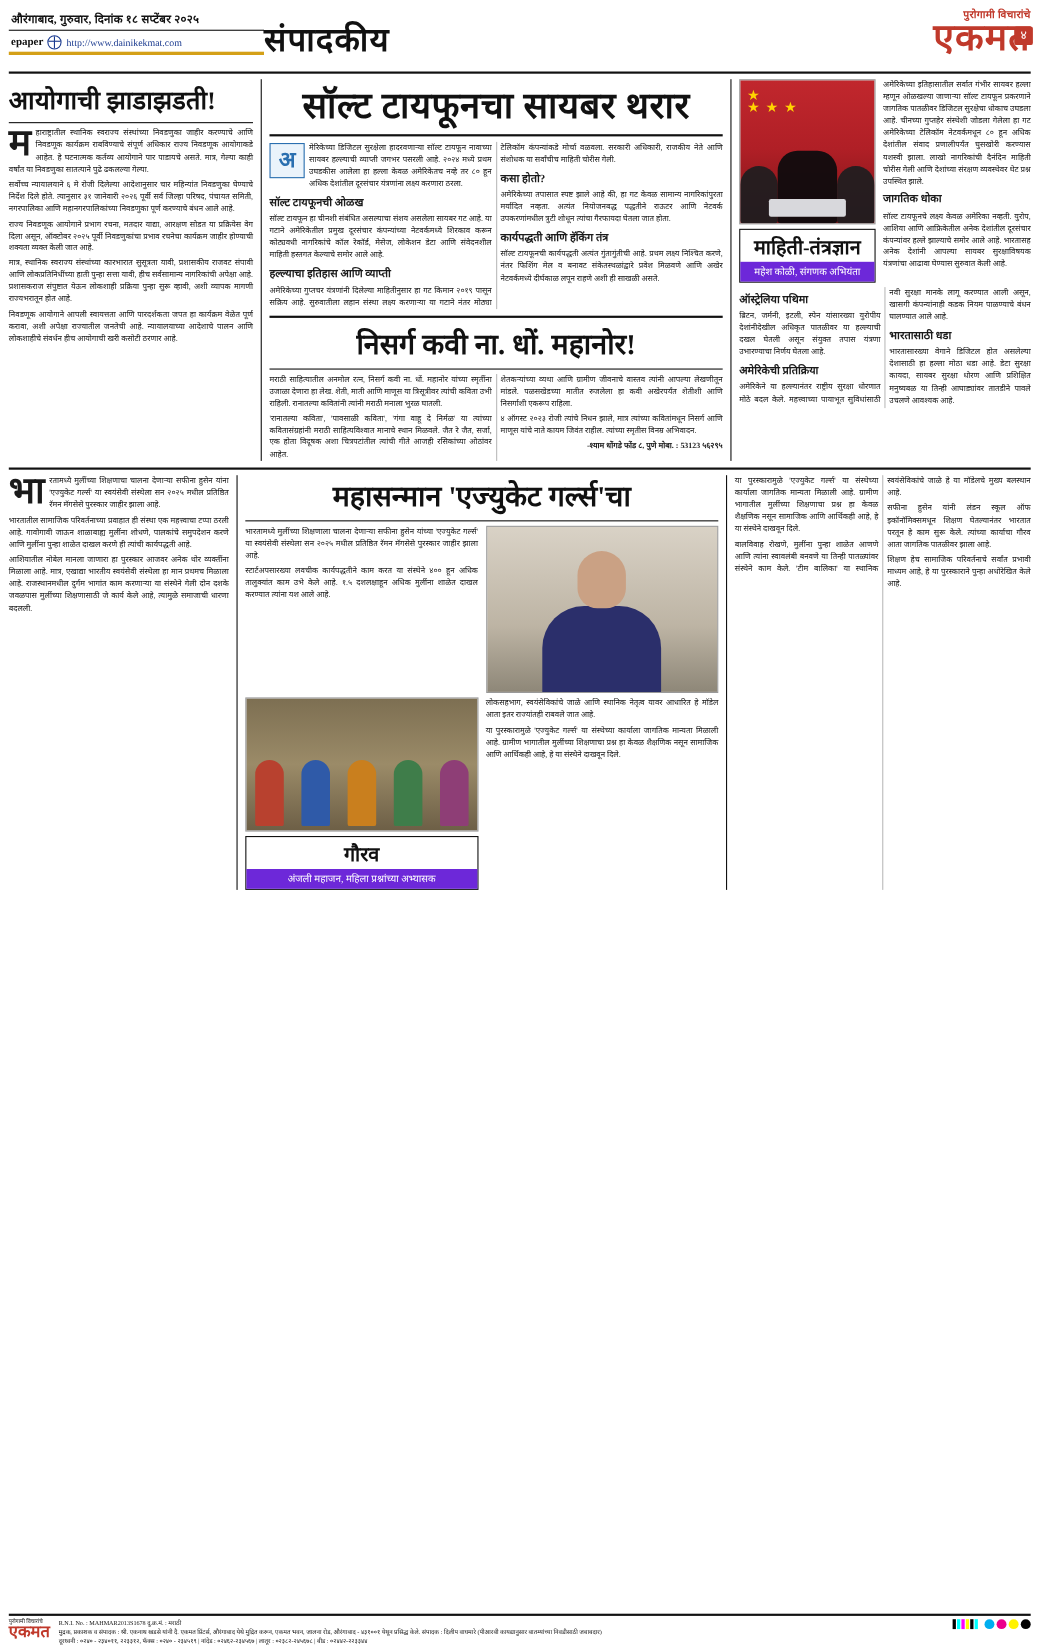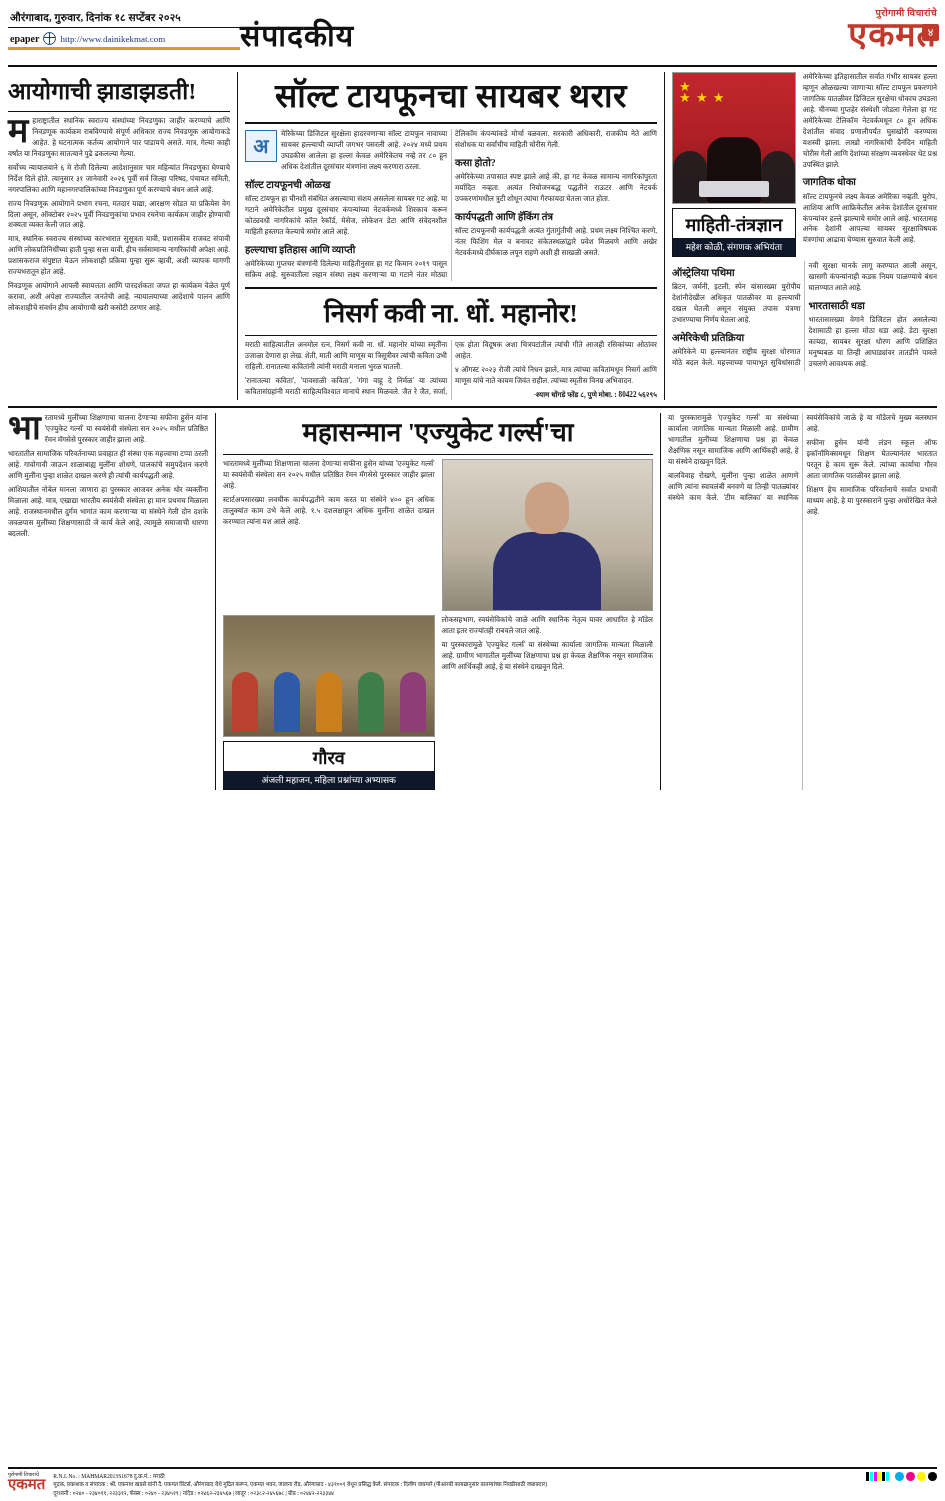--- a/index.html
+++ b/index.html
@@ -53,21 +53,21 @@
 
   .ph-women{height:120px;background:linear-gradient(180deg,#7d6f52 0%,#9b8b68 50%,#6d5f46 100%);}
   .ph-women .row{position:absolute;bottom:4px;left:0;right:0;display:flex;justify-content:space-around;align-items:flex-end;}
   .ph-women .w{width:26px;height:60px;border-radius:13px 13px 2px 2px;}
   .ph-portrait{height:150px;background:linear-gradient(180deg,#d9d2c6 0%,#bdb4a4 60%,#8e8778 100%);}
   .ph-portrait .head{position:absolute;left:50%;top:22px;transform:translateX(-50%);width:44px;height:52px;background:#caa184;border-radius:22px 22px 18px 18px;}
   .ph-portrait .torso{position:absolute;left:50%;bottom:0;transform:translateX(-50%);width:108px;height:78px;background:#2b2f6b;border-radius:38px 38px 0 0;}
 
   .cap-box{border:1px solid #111;margin-top:4px;text-align:center;}
   .cap-title{font-size:18px;font-weight:bold;padding:3px 0 2px;}
-  .cap-name{background:#0f172a;color:#fff;font-size:9px;padding:2px 0 3px;}
+  .cap-name{background:#6d28d9;color:#fff;font-size:9px;padding:2px 0 3px;}
 
   .byline{font-size:7.2px;text-align:right;font-weight:bold;margin-top:3px;line-height:1.5;}
 
   
   .bottom{display:flex;margin-top:6px;border-top:2px solid #111;padding-top:5px;}
   .bcolA{width:200px;padding-right:7px;border-right:1px solid #111;}
   .bcolB{width:430px;padding:0 7px;border-right:1px solid #111;}
   .bcolC{flex:1;padding-left:7px;}
   h2.head-mid{font-size:26px;font-weight:bold;text-align:center;margin:0 0 5px;}
 
@@ -133,24 +133,25 @@
         <div class="sub-h">कार्यपद्धती आणि हॅकिंग तंत्र</div>
         <p>सॉल्ट टायफूनची कार्यपद्धती अत्यंत गुंतागुंतीची आहे. प्रथम लक्ष्य निश्चित करणे, नंतर फिशिंग मेल व बनावट संकेतस्थळांद्वारे प्रवेश मिळवणे आणि अखेर नेटवर्कमध्ये दीर्घकाळ लपून राहणे अशी ही साखळी असते.</p>
       </div>
 
       <div class="rule-thick" style="margin-top:6px;"></div>
       <h2 class="head-mid">निसर्ग कवी ना. धों. महानोर!</h2>
       <div class="rule"></div>
       <div class="body-text cols2">
         <p>मराठी साहित्यातील अनमोल रत्न, निसर्ग कवी ना. धों. महानोर यांच्या स्मृतींना उजाळा देणारा हा लेख. शेती, माती आणि माणूस या त्रिसूत्रीवर त्यांची कविता उभी राहिली. रानातल्या कवितांनी त्यांनी मराठी मनाला भुरळ घातली.</p>
         <p>'रानातल्या कविता', 'पावसाळी कविता', 'गंगा वाहू दे निर्मळ' या त्यांच्या कवितासंग्रहांनी मराठी साहित्यविश्वात मानाचे स्थान मिळवले. जैत रे जैत, सर्जा, एक होता विदूषक अशा चित्रपटांतील त्यांची गीते आजही रसिकांच्या ओठांवर आहेत.</p>
+        <p>शेतकऱ्यांच्या व्यथा आणि ग्रामीण जीवनाचे वास्तव त्यांनी आपल्या लेखणीतून मांडले. पळसखेडच्या मातीत रुजलेला हा कवी अखेरपर्यंत शेतीशी आणि निसर्गाशी एकरूप राहिला.</p>
         <p>४ ऑगस्ट २०२३ रोजी त्यांचे निधन झाले, मात्र त्यांच्या कवितांमधून निसर्ग आणि माणूस यांचे नाते कायम जिवंत राहील. त्यांच्या स्मृतीस विनम्र अभिवादन.</p>
         <div class="byline">-श्याम धोंगडे
 फोंड ८, पुणे
-मोबा. : 80422 ५६२९५</div>
+मोबा. : 53123 ५६२९५</div>
       </div>
     </div>
 
     <div class="colC">
       <div style="display:flex;gap:7px;">
         <div style="width:48%;">
           <div class="photo ph-hacker">
             <div class="stars">★<br>★ ★ ★</div>
             <div class="figs">
               <div class="fig"></div>

